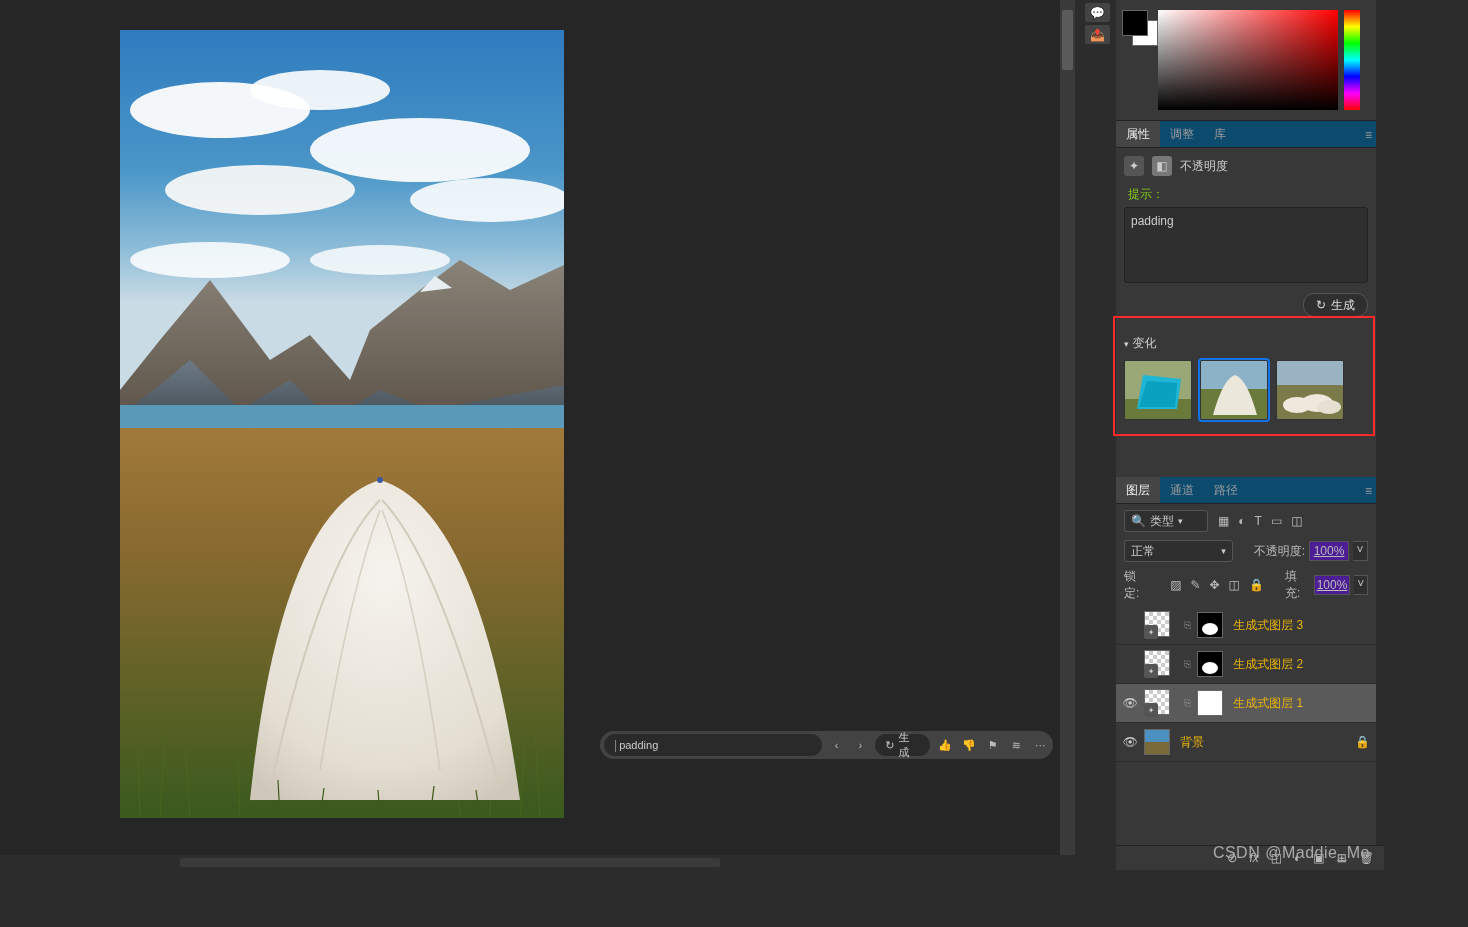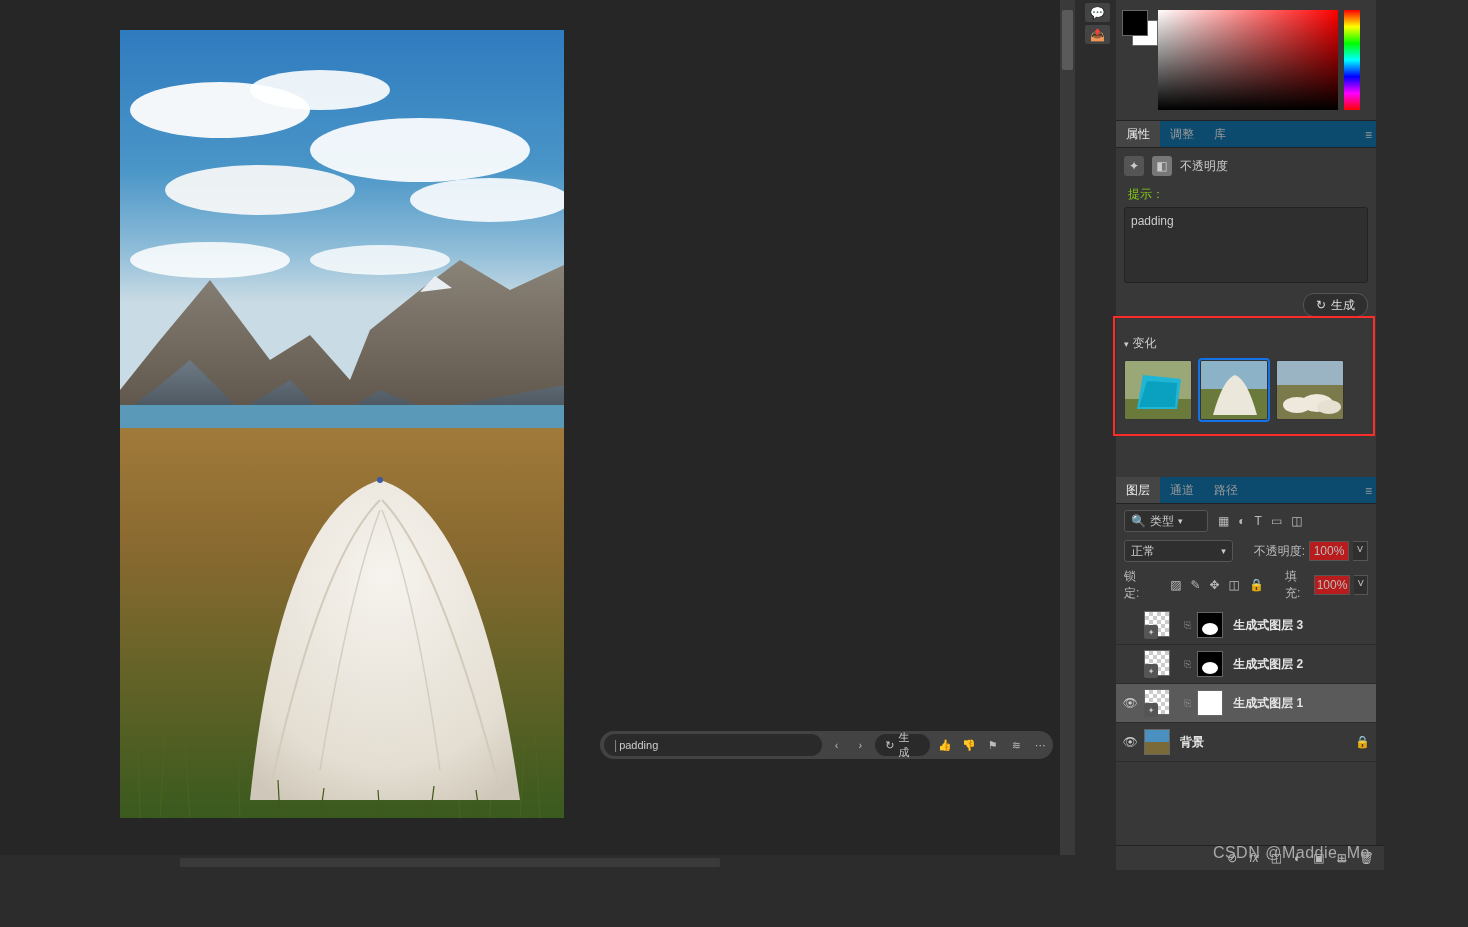--- a/index.html
+++ b/index.html
@@ -41,35 +41,35 @@
   .var-thumb svg{width:100%;height:100%;display:block;}
   .highlight-box{position:absolute;border:2px solid #ff2a2a;pointer-events:none;}
   .layers-panel{position:absolute;left:0;top:477px;width:260px;}
   .layers-tools{display:flex;align-items:center;gap:6px;padding:6px 8px;}
   .type-sel{background:#2f2f2f;border:1px solid #555;border-radius:3px;height:20px;width:70px;display:flex;align-items:center;padding:0 6px;gap:4px;color:#ccc;}
   .filter-icons{display:flex;gap:9px;color:#bbb;margin-left:4px;}
   .filter-icons span{cursor:pointer;}
   .mode-row{display:flex;align-items:center;padding:2px 8px;gap:21px;}
   .mode-sel{background:#2f2f2f;border:1px solid #555;border-radius:3px;height:20px;flex:1;max-width:100px;display:flex;align-items:center;padding:0 6px;color:#ccc;}
   .opa-wrap{display:flex;align-items:center;gap:4px;color:#bbb;}
-  .opa-val{background:#b91c1c;border:1px solid #555;height:18px;width:38px;text-align:center;line-height:18px;}
+  .opa-val{background:#4c1d95;border:1px solid #555;height:18px;width:38px;text-align:center;line-height:18px;text-decoration:underline;}
   .opa-dd{width:14px;height:18px;background:#2f2f2f;border:1px solid #555;border-left:none;text-align:center;line-height:16px;cursor:pointer;}
   .lock-row{display:flex;align-items:center;padding:4px 8px;gap:21px;color:#bbb;}
   .lock-icons{display:flex;gap:9px;}
   .lock-icons span{cursor:pointer;}
   .layer-list{}
   .layer{display:flex;align-items:center;height:38px;border-bottom:1px solid #2c2c2c;padding:0 6px;gap:6px;}
   .layer.selected{background:#5a5a5a;}
   .vis{width:16px;text-align:center;color:#ccc;cursor:pointer;}
   .layer-thumb{width:24px;height:24px;background:#888;border:1px solid #666;}
   .layer-thumb.checker{background:repeating-conic-gradient(#ccc 0 25%,#fff 0 50%) 0 0/8px 8px;}
   .mask-thumb{width:24px;height:24px;background:#000;border:1px solid #666;}
   .mask-thumb.white{background:#fff;}
   .badge-gen{width:14px;height:14px;background:#555;border-radius:2px;font-size:8px;display:flex;align-items:center;justify-content:center;}
-  .layer-name{color:#e5e5e5;flex:1;margin-left:4px;font-weight:bold;}
+  .layer-name{color:#eab308;flex:1;margin-left:4px;}
   .layer-lock{color:#999;}
   .bg-thumb{width:24px;height:24px;border:1px solid #666;overflow:hidden;}
   .bg-thumb svg{width:100%;height:100%;}
   .watermark{position:absolute;right:98px;bottom:65px;color:#aaa;font-size:16px;letter-spacing:.5px;pointer-events:none;margin-top:46px;}
   .layers-footer{position:absolute;left:0;bottom:0;width:258px;height:24px;background:#383838;border-top:1px solid #222;display:flex;align-items:center;justify-content:flex-end;gap:12px;padding-right:10px;color:#bbb;}
   .layers-footer span{cursor:pointer;}
   .chev{font-size:9px;}
 </style>
 </head>
 <body>

